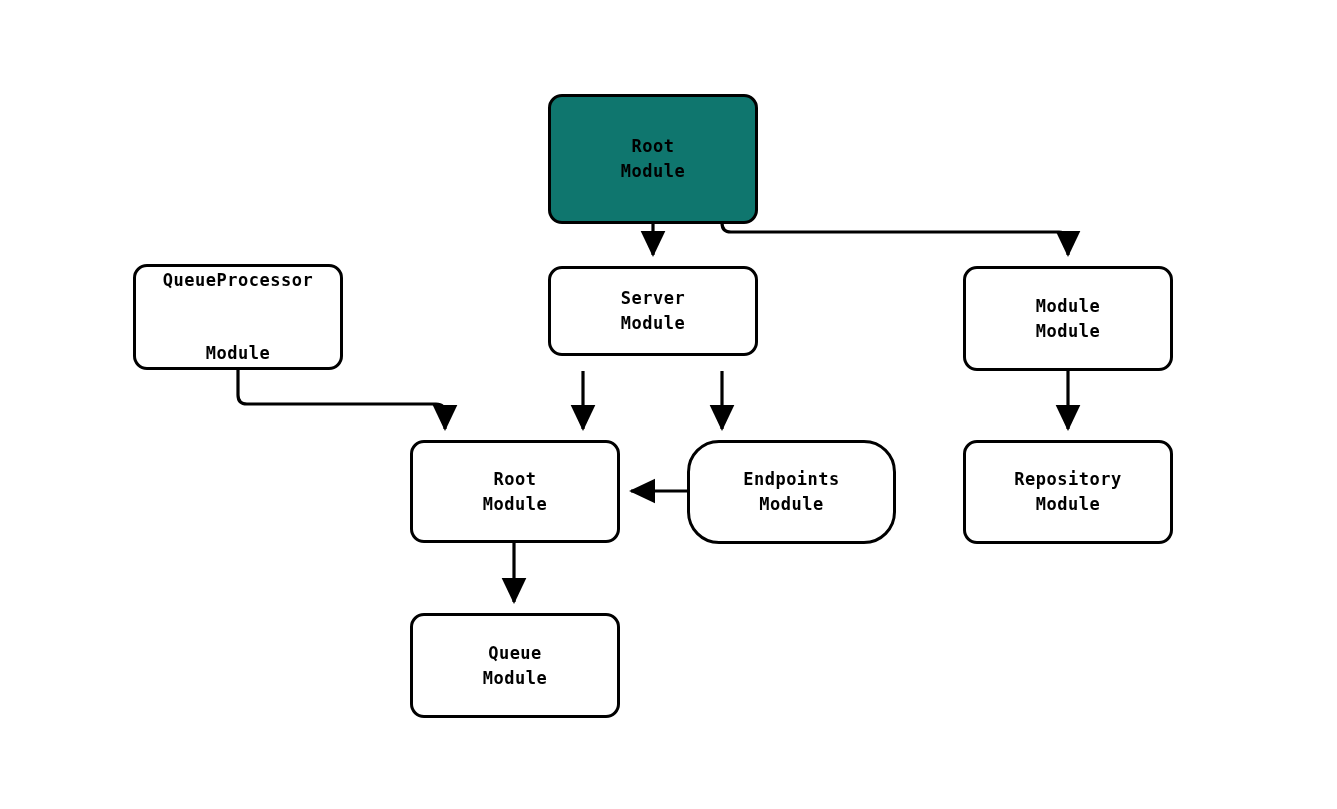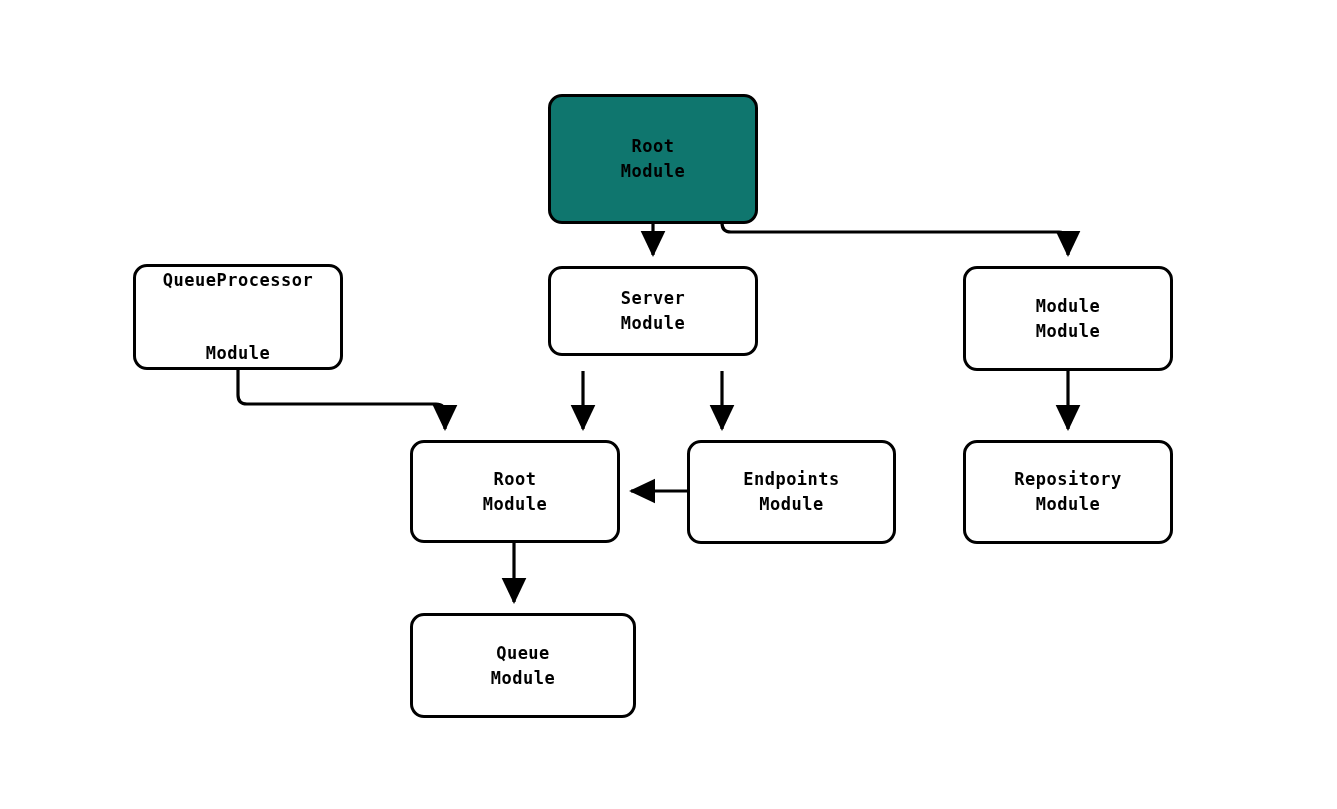--- a/index.html
+++ b/index.html
@@ -101,27 +101,27 @@
         <div class="node-label">Module</div>
       </div>
       <div class="node" style="left: 963px; top: 266px; width: 210px; height: 105px; border-color: rgb(0, 0, 0); background: rgb(255, 255, 255);">
         <div class="node-label">Module</div>
         <div class="node-label">Module</div>
       </div>
       <div class="node" style="left: 410px; top: 440px; width: 210px; height: 103px; border-color: rgb(0, 0, 0); background: rgb(255, 255, 255);">
         <div class="node-label">Root</div>
         <div class="node-label">Module</div>
       </div>
-      <div class="node" style="left: 687px; top: 440px; width: 209px; height: 104px; border-color: rgb(0, 0, 0); background: rgb(255, 255, 255);">
+      <div class="node" style="left: 687px; top: 440px; width: 209px; height: 104px; border-color: rgb(0, 0, 0); background: rgb(255, 255, 255); border-radius: 32px;">
         <div class="node-label">Endpoints</div>
         <div class="node-label">Module</div>
       </div>
       <div class="node" style="left: 963px; top: 440px; width: 210px; height: 104px; border-color: rgb(0, 0, 0); background: rgb(255, 255, 255); align-items: center;">
         <div class="node-label">Repository</div>
         <div class="node-label">Module</div>
       </div>
-      <div class="node" style="left: 410px; top: 613px; width: 226px; height: 105px; border-color: rgb(0, 0, 0); background: rgb(255, 255, 255);">
+      <div class="node" style="left: 410px; top: 613px; width: 210px; height: 105px; border-color: rgb(0, 0, 0); background: rgb(255, 255, 255);">
         <div class="node-label">Queue</div>
         <div class="node-label">Module</div>
       </div>
     </div>
 
 </div>
 
 </body></html>

